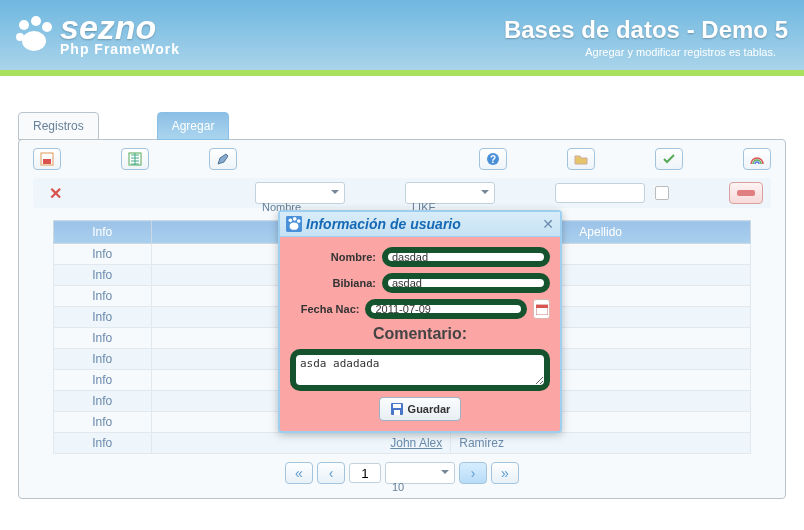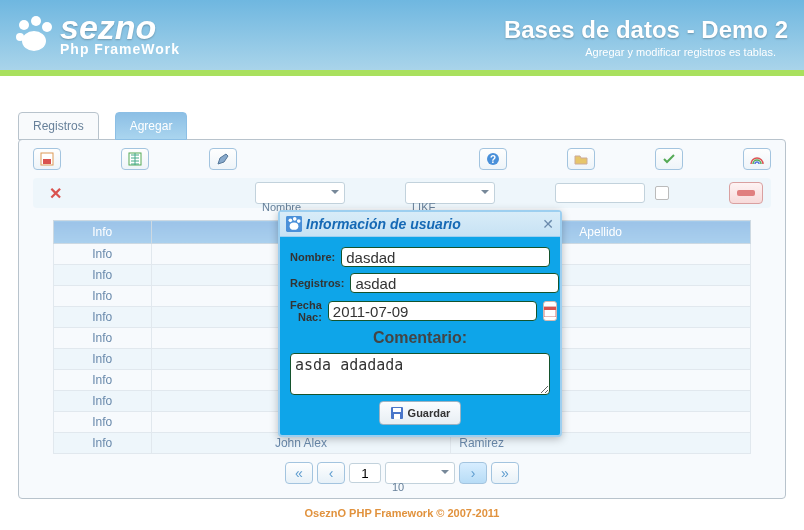--- a/index.html
+++ b/index.html
@@ -7,21 +7,21 @@
   .header { background: linear-gradient(#6fb7e0,#a9d4ea); height: 76px; position: relative; border-bottom: 6px solid #a9e05e; padding: 4px 12px; }
   .logo { display: flex; align-items: center; gap: 4px; height: 100%; }
   .logo-text { color: #fff; font-size: 34px; font-weight: bold; font-style: italic; text-shadow: 0 1px 2px rgba(0,0,0,.25); line-height: .85; }
   .logo-sub { color: #fff; font-size: 14px; font-weight: bold; letter-spacing: 1px; }
   .paw { width: 44px; height: 44px; }
   .header-title { position: absolute; right: 16px; top: 16px; color: #fff; font-size: 24px; font-weight: bold; text-shadow: 0 1px 2px rgba(0,0,0,.25); }
   .header-sub { position: absolute; right: 28px; top: 46px; color: #fff; font-size: 11px; }
   .content-wrap { padding: 0 18px; }
   .tabs { margin-top: 36px; display: flex; gap: 16px; margin-bottom: -1px; }
   .tab { padding: 6px 14px; border: 1px solid #b8c3cc; border-radius: 4px 4px 0 0; background: #f8fafc; font-size: 12px; cursor: pointer; color: #67809a; }
-  .tab.active-agregar { background: linear-gradient(#8cbfe5,#aad5ef); color: #fff; border-color: #8cbfe5; }
+  .tab.active-agregar { background: linear-gradient(#8cbfe5,#aad5ef); color: #fff; border-color: #8cbfe5; margin-left: 42px; }
   .panel { border: 1px solid #b8c3cc; border-radius: 4px; padding: 8px 14px 14px; background: #f7fafd; }
   .toolbar { display: flex; gap: 60px; margin-bottom: 8px; }
   .toolbar-right { margin-left: auto; display: flex; gap: 60px; }
   .ico-btn { width: 28px; height: 22px; border: 1px solid #a3c4df; border-radius: 4px; background: linear-gradient(#fefefe,#eef4f9); display: flex; align-items: center; justify-content: center; cursor: pointer; }
   .filter-row { background: #eef6fb; border-radius: 4px; padding: 4px 8px; display: flex; align-items: center; gap: 10px; }
   .filter-x { color: #d9534f; font-size: 16px; font-weight: bold; padding: 0 8px; cursor: pointer; }
   .sel { border: 1px solid #c2d2dc; border-radius: 3px; padding: 18px 18px 2px 6px; background: #fff; height: 20px; position: relative; min-width: 90px; font-size: 11px; color: #67809a; }
   .sel::after { content: ''; position: absolute; right: 5px; top: 7px; border: 4px solid transparent; border-top-color: #789; }
   .textin { border: 1px solid #c2d2dc; border-radius: 3px; height: 20px; width: 90px; background: #fff; }
   .chk { width: 14px; height: 14px; border: 1px solid #bbb; border-radius: 2px; background: #fff; }
@@ -30,27 +30,27 @@
   .table-wrap { margin: 12px 20px 0; }
   table { width: 100%; border-collapse: collapse; font-size: 12px; }
   thead th { background: linear-gradient(#9cc3e8,#aad0ee); color: #fff; font-weight: normal; padding: 4px 8px; border: 1px solid #cdd9e2; }
   tbody td { border: 1px solid #e1e8ee; padding: 3px 8px; color: #6a8aac; text-align: center; }
   tbody tr:nth-child(even) td { background: #eef6fb; }
   .pager { display:flex; justify-content:center; gap:4px; margin-top:8px; align-items:center; }
   .pager .btn { width:28px; height:22px; border:1px solid #a3c4df;border-radius:4px;background:linear-gradient(#fefefe,#e7f1f8);display:flex;align-items:center;justify-content:center;cursor:pointer;color:#5e9ccf;font-size:14px;}
   .pager input { width:32px; height:20px; border:1px solid #c2d2dc; border-radius:3px; text-align:center;}
   .footer { text-align:center; color:#e1923d; font-size:11px; margin-top:8px; font-weight:bold;}
   
-  .modal { position:absolute; top:210px; left:278px; width:284px; border:2px solid #9dcff0; border-radius:4px; background:#0ea5e9; box-shadow:0 2px 8px rgba(0,0,0,.25);}
+  .modal { position:absolute; top:210px; left:278px; width:284px; border:2px solid #9dcff0; border-radius:4px; background:#fca5a5; box-shadow:0 2px 8px rgba(0,0,0,.25);}
   .modal-title { background:linear-gradient(#d8ecf8,#c7e2f4); padding:4px 6px; display:flex; align-items:center; gap:4px; color:#1669b5; font-weight:bold; font-style:italic; font-size:14px; border-bottom:1px solid #9dcff0;}
   .modal-title .close { margin-left:auto; color:#6a8aac; cursor:pointer; font-weight:normal; font-style:normal; font-size:14px;}
   .modal-body { padding:10px; display:flex; flex-direction:column; gap:6px;}
   .form-row { display:flex; gap:6px; align-items:center;}
   .form-label { width:86px; text-align:right; font-weight:bold; font-size:11px; color:#333;}
-  .form-input { flex:1; border:1px solid #14532d; border-radius:4px; padding:2px 4px; height:20px; font-size:15px; color:#333;}
+  .form-input { flex:1; border:6px solid #14532d; border-radius:10px; padding:2px 4px; height:20px; font-size:11px; color:#333;}
   .cal-ico { width:20px; height:20px; border:1px solid #d7b9b0; border-radius:3px; background:#fff; display:flex;align-items:center;justify-content:center;cursor:pointer;}
   .com-label { text-align:center; font-weight:bold; font-size:16px;}
   textarea.form-input { height:44px; resize:both; }
   .save-btn { align-self:center; border:1px solid #9cb3c3; border-radius:4px; background:linear-gradient(#fbfdff,#e7eef3); padding:4px 10px; display:flex; gap:4px; align-items:center; cursor:pointer; font-size:11px; color:#333; font-weight:bold;}
   svg { display:block; }
 </style>
 </head>
 <body>
 
 <div class="header">
@@ -62,21 +62,21 @@
           <circle cx="35" cy="14" r="5"></circle>
           <circle cx="8" cy="24" r="4"></circle>
           <ellipse cx="22" cy="28" rx="12" ry="10"></ellipse>
         </g>
       </svg>
     <div>
       <div class="logo-text">sezno</div>
       <div class="logo-sub">Php FrameWork</div>
     </div>
   </div>
-  <div class="header-title">Bases de datos - Demo 2</div>
+  <div class="header-title">Bases de datos - Demo 5</div>
   <div class="header-sub">Agregar y modificar registros es tablas.</div>
 </div>
 
 <div class="content-wrap">
   <div class="tabs">
     <div class="tab">Registros</div>
     <div class="tab active-agregar">Agregar</div>
   </div>
   <div class="panel">
     <div class="toolbar">
@@ -189,37 +189,36 @@
               <td style="text-align: right;">moor</td>
               <td style="text-align: left;">alejandro</td>
             </tr>
             <tr>
               <td>Info</td>
               <td style="text-align: right;">dasd</td>
               <td style="text-align: left;">asdad</td>
             </tr>
             <tr>
               <td>Info</td>
-              <td style="">John Alex</td>
+              <td style="text-align: right; text-decoration: underline;">John Alex</td>
               <td style="text-align: left;">Ramirez</td>
             </tr>
           </tbody>
       </table>
     </div>
 
     <div class="pager">
       <div class="btn">«</div>
       <div class="btn">‹</div>
       <input value="1" style="">
       <div class="sel" style="min-width:70px">10</div>
       <div class="btn" style="background:linear-gradient(#d7edff,#b7dcf6)">›</div>
       <div class="btn">»</div>
     </div>
   </div>
-  <div class="footer">OseznO PHP Framework © 2007-2011</div>
 </div>
 
 <div class="modal">
   <div class="modal-title">
     <svg width="16" height="16" viewBox="0 0 44 44">
         <rect width="44" height="44" fill="#4a90d9" rx="4"></rect>
         <g fill="#fff">
           <circle cx="12" cy="12" r="5"></circle>
           <circle cx="24" cy="8" r="5"></circle>
           <circle cx="35" cy="14" r="5"></circle>
@@ -228,21 +227,21 @@
       </svg>
     <span>Información de usuario</span>
     <span class="close">✕</span>
   </div>
   <div class="modal-body">
     <div class="form-row">
       <div class="form-label">Nombre:</div>
       <input class="form-input" value="dasdad" style="">
     </div>
     <div class="form-row">
-      <div class="form-label">Registros:</div>
+      <div class="form-label">Bibiana:</div>
       <input class="form-input" value="asdad" style="">
     </div>
     <div class="form-row">
       <div class="form-label">Fecha Nac:</div>
       <input class="form-input" style="flex: 0 0 100px;" value="2011-07-09">
       <div class="cal-ico">
           <svg width="12" height="12">
             <rect x="0" y="2" width="12" height="10" fill="#fff" stroke="#c77"></rect>
             <rect x="0" y="2" width="12" height="3" fill="#d9534f"></rect>
           </svg>

